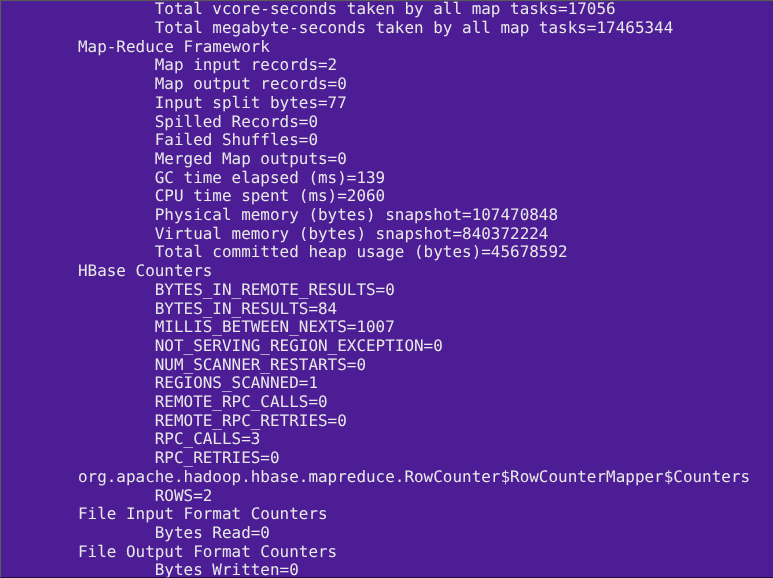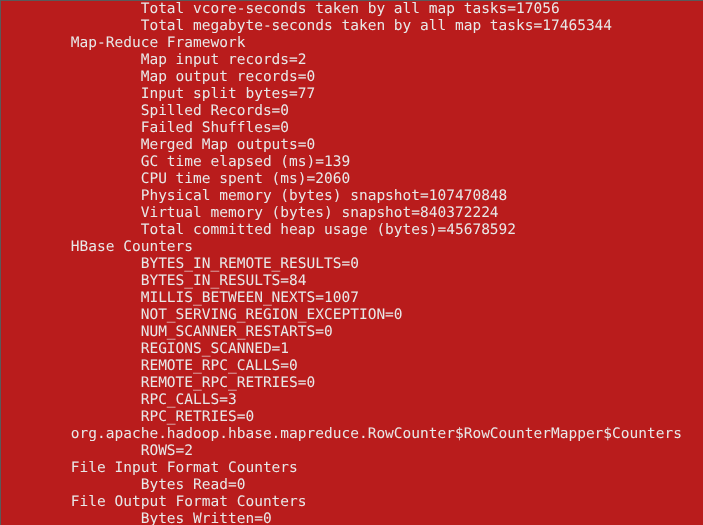--- a/index.html
+++ b/index.html
@@ -4,21 +4,21 @@
 <style>
   html, body {
     margin: 0;
     padding: 0;
     background: #000000;
   }
   #terminal {
     position: relative;
     width: 703px;
     height: 525px;
-    background: #b91c1c;
+    background: #4c1d95;
     overflow: hidden;
     box-sizing: border-box;
     border-left: 1px solid #5a5a5a;
     border-top: 1px solid #5a5a5a;
     padding-left: 48px;
   }
   #terminal-output {
     position: absolute;
     left: 0px;
     top: 0px;

